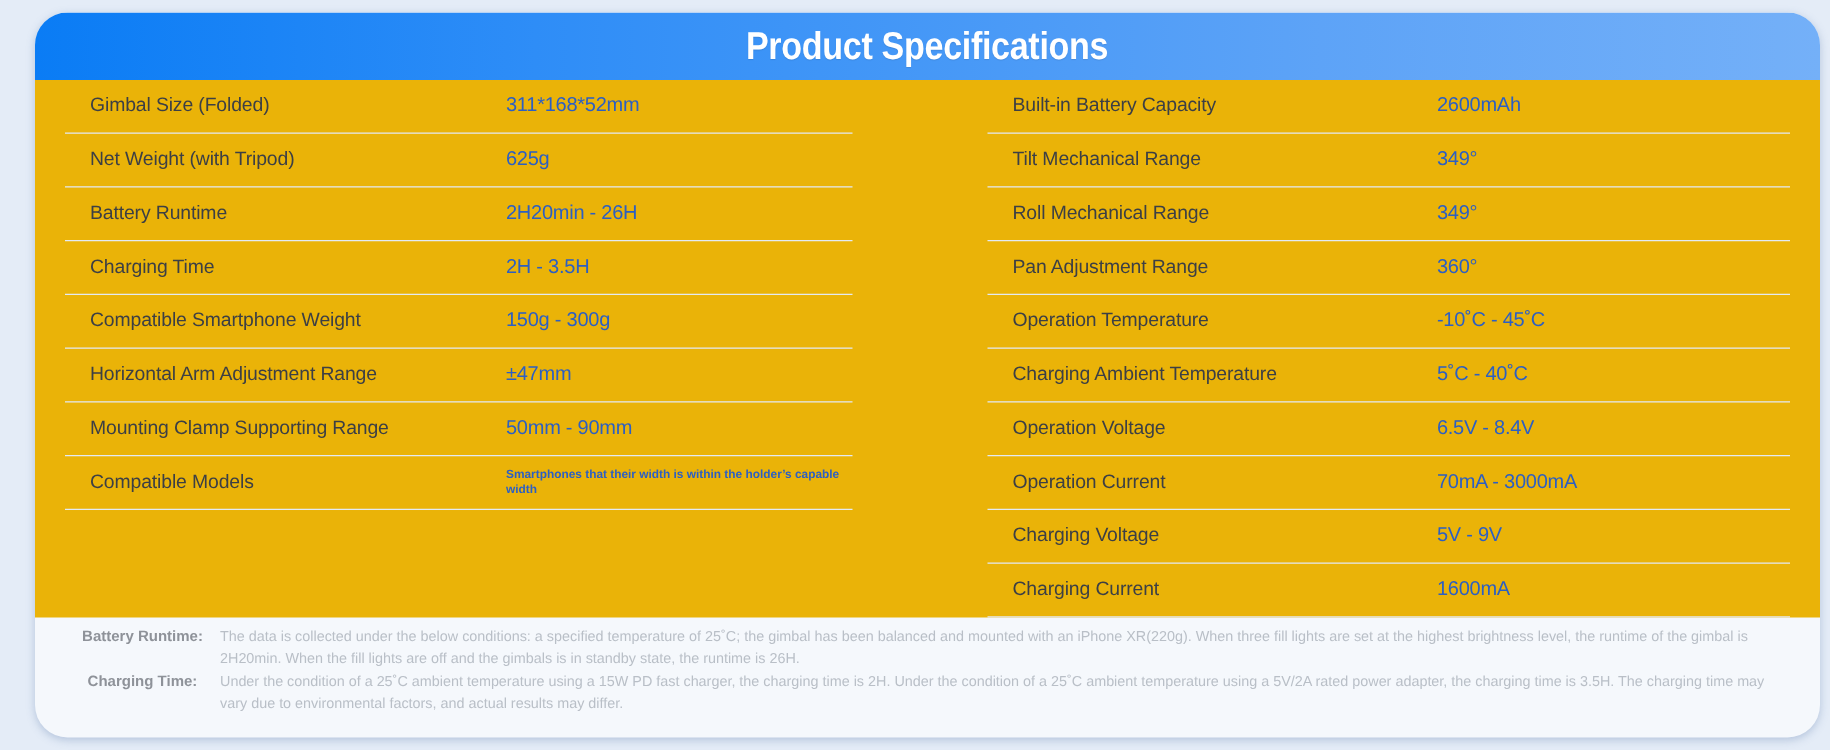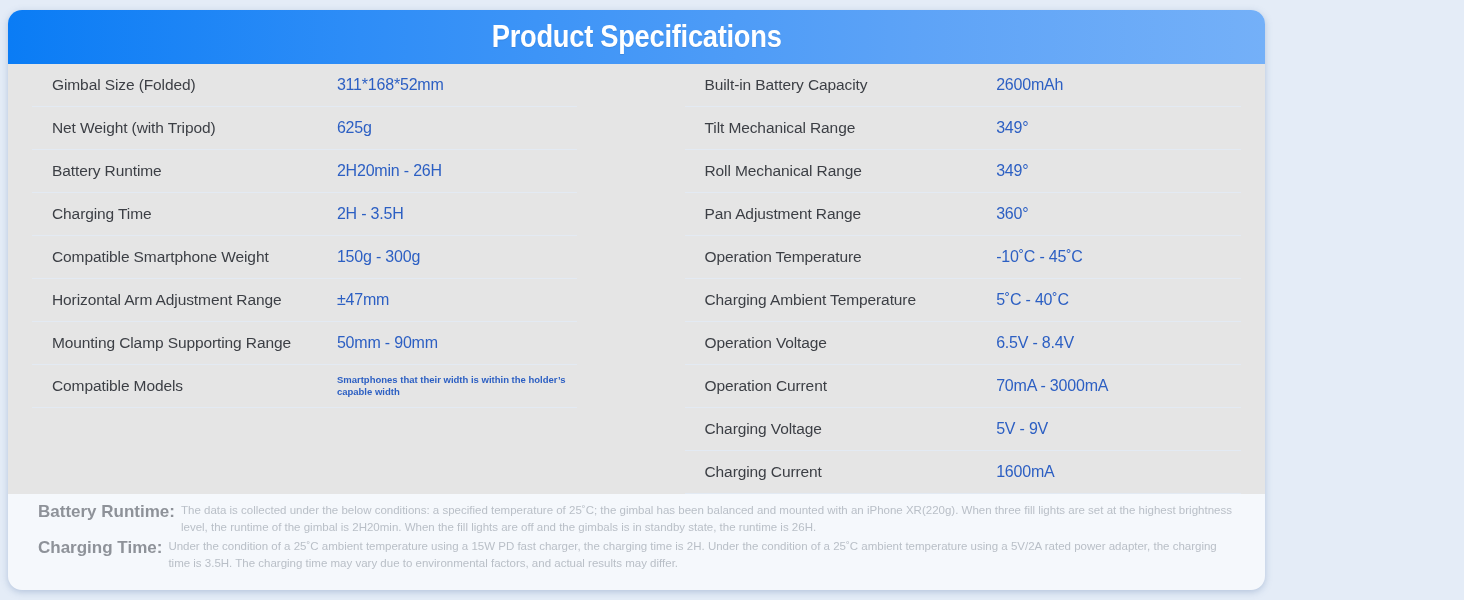--- a/index.html
+++ b/index.html
@@ -11,25 +11,25 @@
   }
 
   body {
     background: #e4ecf7;
     font-family: "Liberation Sans", sans-serif;
     -webkit-font-smoothing: antialiased;
   }
 
   .spec-card {
     position: absolute;
-    left: 8px;
+    left: 28px;
     top: 10px;
-    width: 1257px;
+    width: 1428px;
     height: 580px;
-    border-radius: 14px;
+    border-radius: 26px;
     background: #f5f8fc;
     overflow: hidden;
     box-shadow: 0 2px 7px rgba(90,120,170,0.35);
   }
 
   .card-header {
     height: 54px;
     background: linear-gradient(to right, #0a7cf5 0%, #2e8df7 28%, #5da3f7 72%, #74b0f8 100%);
     display: flex;
     align-items: center;
@@ -41,21 +41,21 @@
     font-size: 31px;
     font-weight: bold;
     letter-spacing: -0.3px;
     transform: scaleX(0.88);
     text-shadow: 0 1px 1px rgba(0,0,0,0.10);
   }
 
   .card-body {
     display: flex;
     padding: 0 24px;
-    background: #e5e5e5;
+    background: #eab308;
   }
 
   .spec-col {
     width: 50%;
   }
   .spec-col.left  { padding-right: 60px; }
   .spec-col.right { padding-left: 48px; }
 
   .spec-row {
     display: flex;
@@ -97,22 +97,22 @@
   }
 
   .footnote {
     display: flex;
     align-items: flex-start;
     margin-bottom: 3px;
   }
 
   .fn-label {
     flex: 0 0 118px;
-    text-align: right;
-    font-size: 17px;
+    text-align: center;
+    font-size: 12px;
     font-weight: bold;
     color: #8e9299;
     padding-right: 6px;
     padding-top: 0px;
     white-space: nowrap;
   }
 
   .fn-text {
     flex: 1 1 auto;
     font-size: 11.5px;

